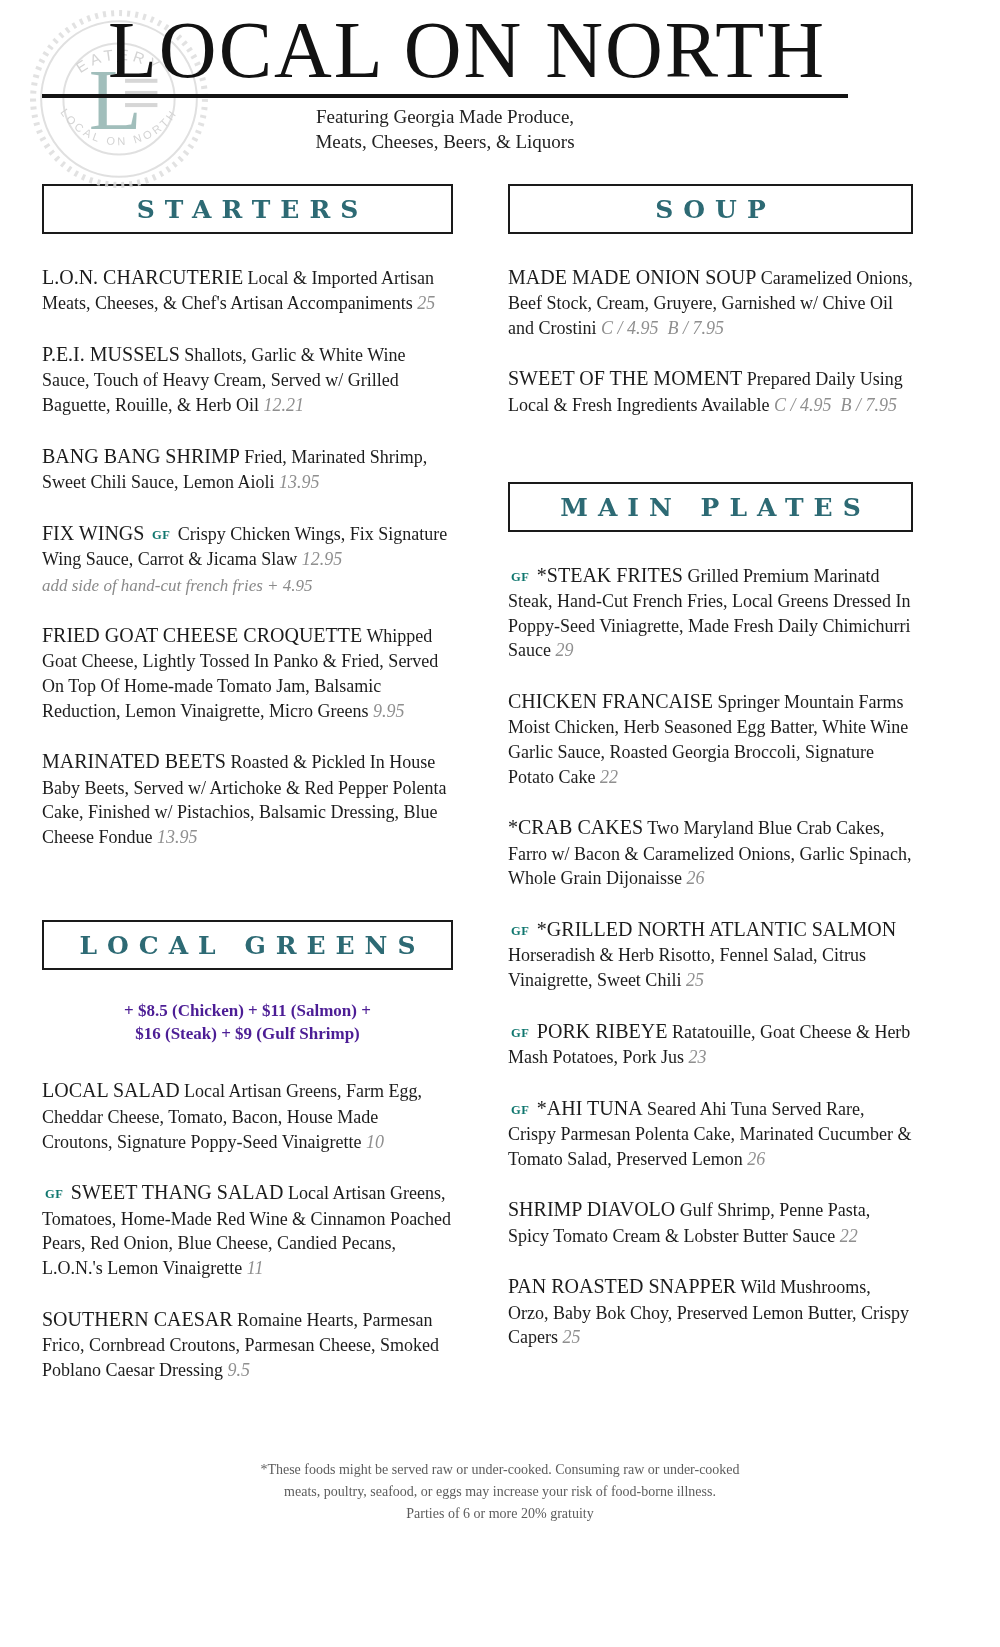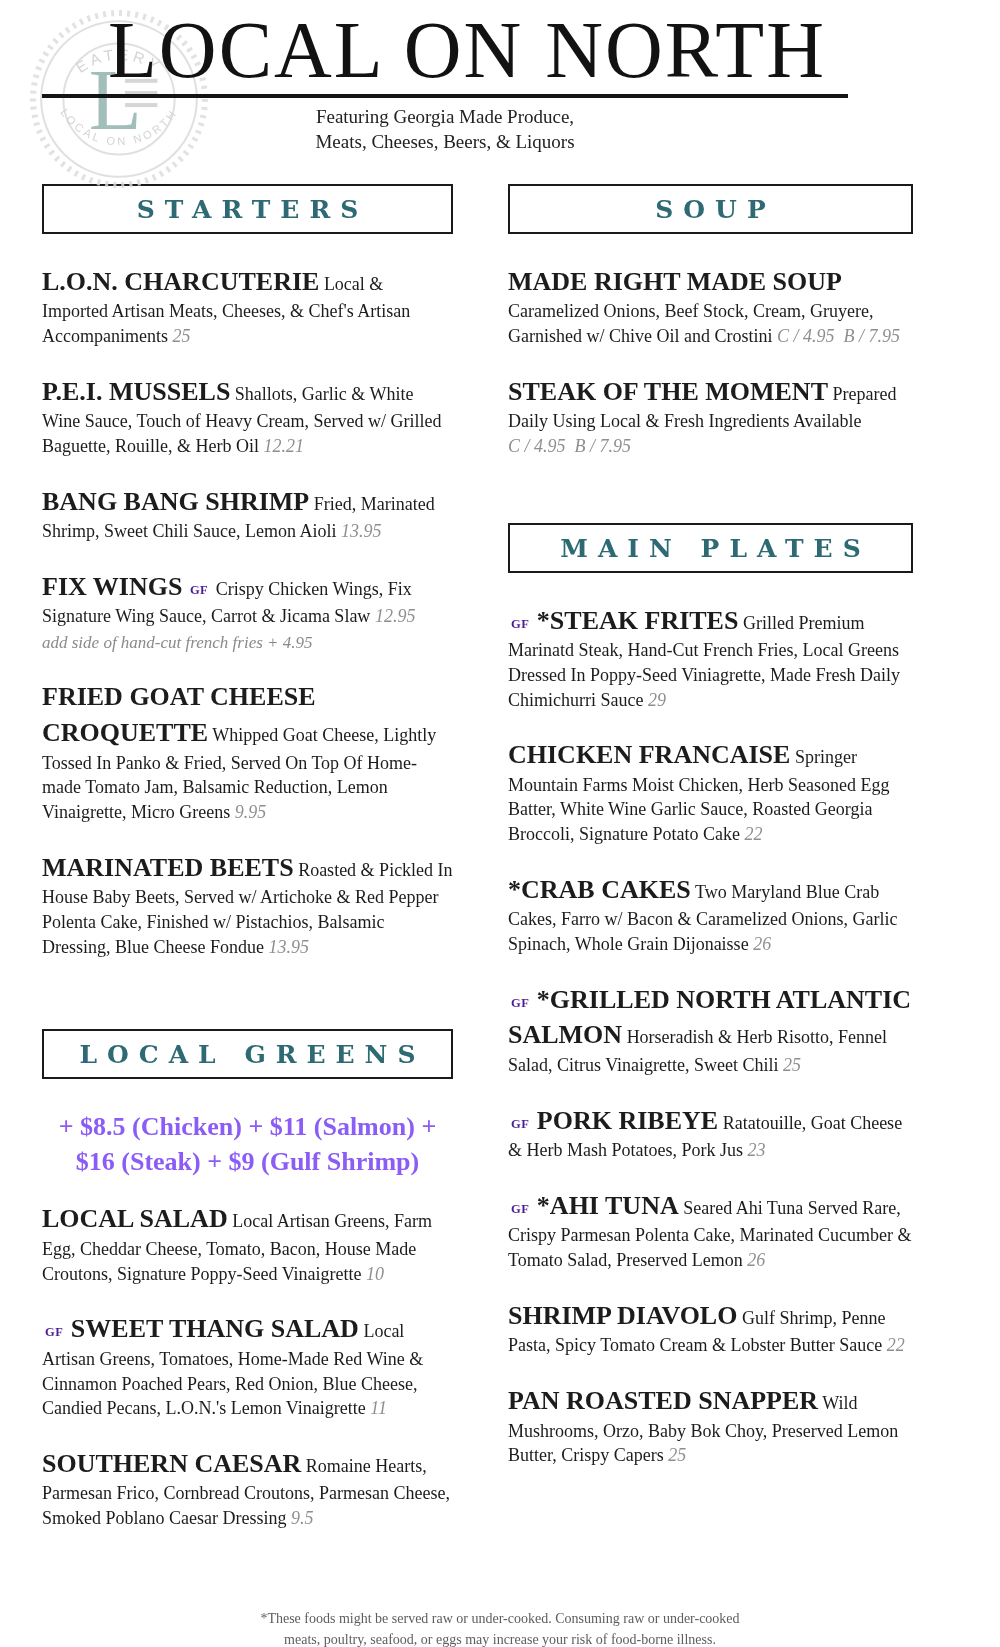--- a/index.html
+++ b/index.html
@@ -41,34 +41,34 @@
     padding:9px 4px 8px; margin-bottom:30px;
   }
   .heading-text {
     font-family:"DejaVu Serif", serif;
     color:#2d6a74; font-weight:700; font-size:25px;
     letter-spacing:10px; padding-left:10px;
   }
 
   
   .menu-item { font-size:18px; line-height:1.37; margin-bottom:25px; }
-  .item-name { font-weight:700; font-size:26px; }
+  .item-name { font-weight:400; font-size:20px; }
   .gf-badge {
-    font-size:12.5px; font-weight:700; color:#4c1d95;
+    font-size:12.5px; font-weight:700; color:#0f766e;
     letter-spacing:.5px; margin:0 3px; position:relative; top:-1px;
   }
   .item-price { font-style:italic; color:#8f8f8f; white-space:pre; }
   .item-note {
     display:block; font-style:italic; color:#8a8a8a;
     font-size:17px; margin-top:2px;
   }
 
   .addons-note {
-    color:#8b5cf6; font-weight:700; text-align:center;
-    font-size:26px; line-height:1.35; margin-bottom:22px; white-space:pre-line;
+    color:#4c1d95; font-weight:700; text-align:center;
+    font-size:17px; line-height:1.35; margin-bottom:32px; white-space:pre-line;
   }
 
   .section-greens { margin-top:70px; }
   .section-mains  { margin-top:64px; }
 
   
   .footer {
     text-align:center; color:#5d5d5d; font-size:14px;
     line-height:1.55; margin-top:52px; white-space:pre-line;
   }
@@ -187,27 +187,27 @@
     </div>
 
     <div class="col-right">
 
       <section>
         <div class="heading-box">
           <span class="heading-text">SOUP</span>
         </div>
 
         <p class="menu-item">
-          <span class="item-name">MADE RIGHT MADE SOUP</span>
+          <span class="item-name">MADE MADE ONION SOUP</span>
           <span class="item-desc">Caramelized Onions, Beef Stock, Cream, Gruyere, Garnished w/ Chive Oil and Crostini</span>
           <span class="item-price">C / 4.95  B / 7.95</span>
         </p>
 
         <p class="menu-item">
-          <span class="item-name">STEAK OF THE MOMENT</span>
+          <span class="item-name">SWEET OF THE MOMENT</span>
           <span class="item-desc">Prepared Daily Using Local &amp; Fresh Ingredients Available</span>
           <span class="item-price">C / 4.95  B / 7.95</span>
         </p>
       </section>
 
       <section class="section-mains">
         <div class="heading-box">
           <span class="heading-text">MAIN PLATES</span>
         </div>
 

